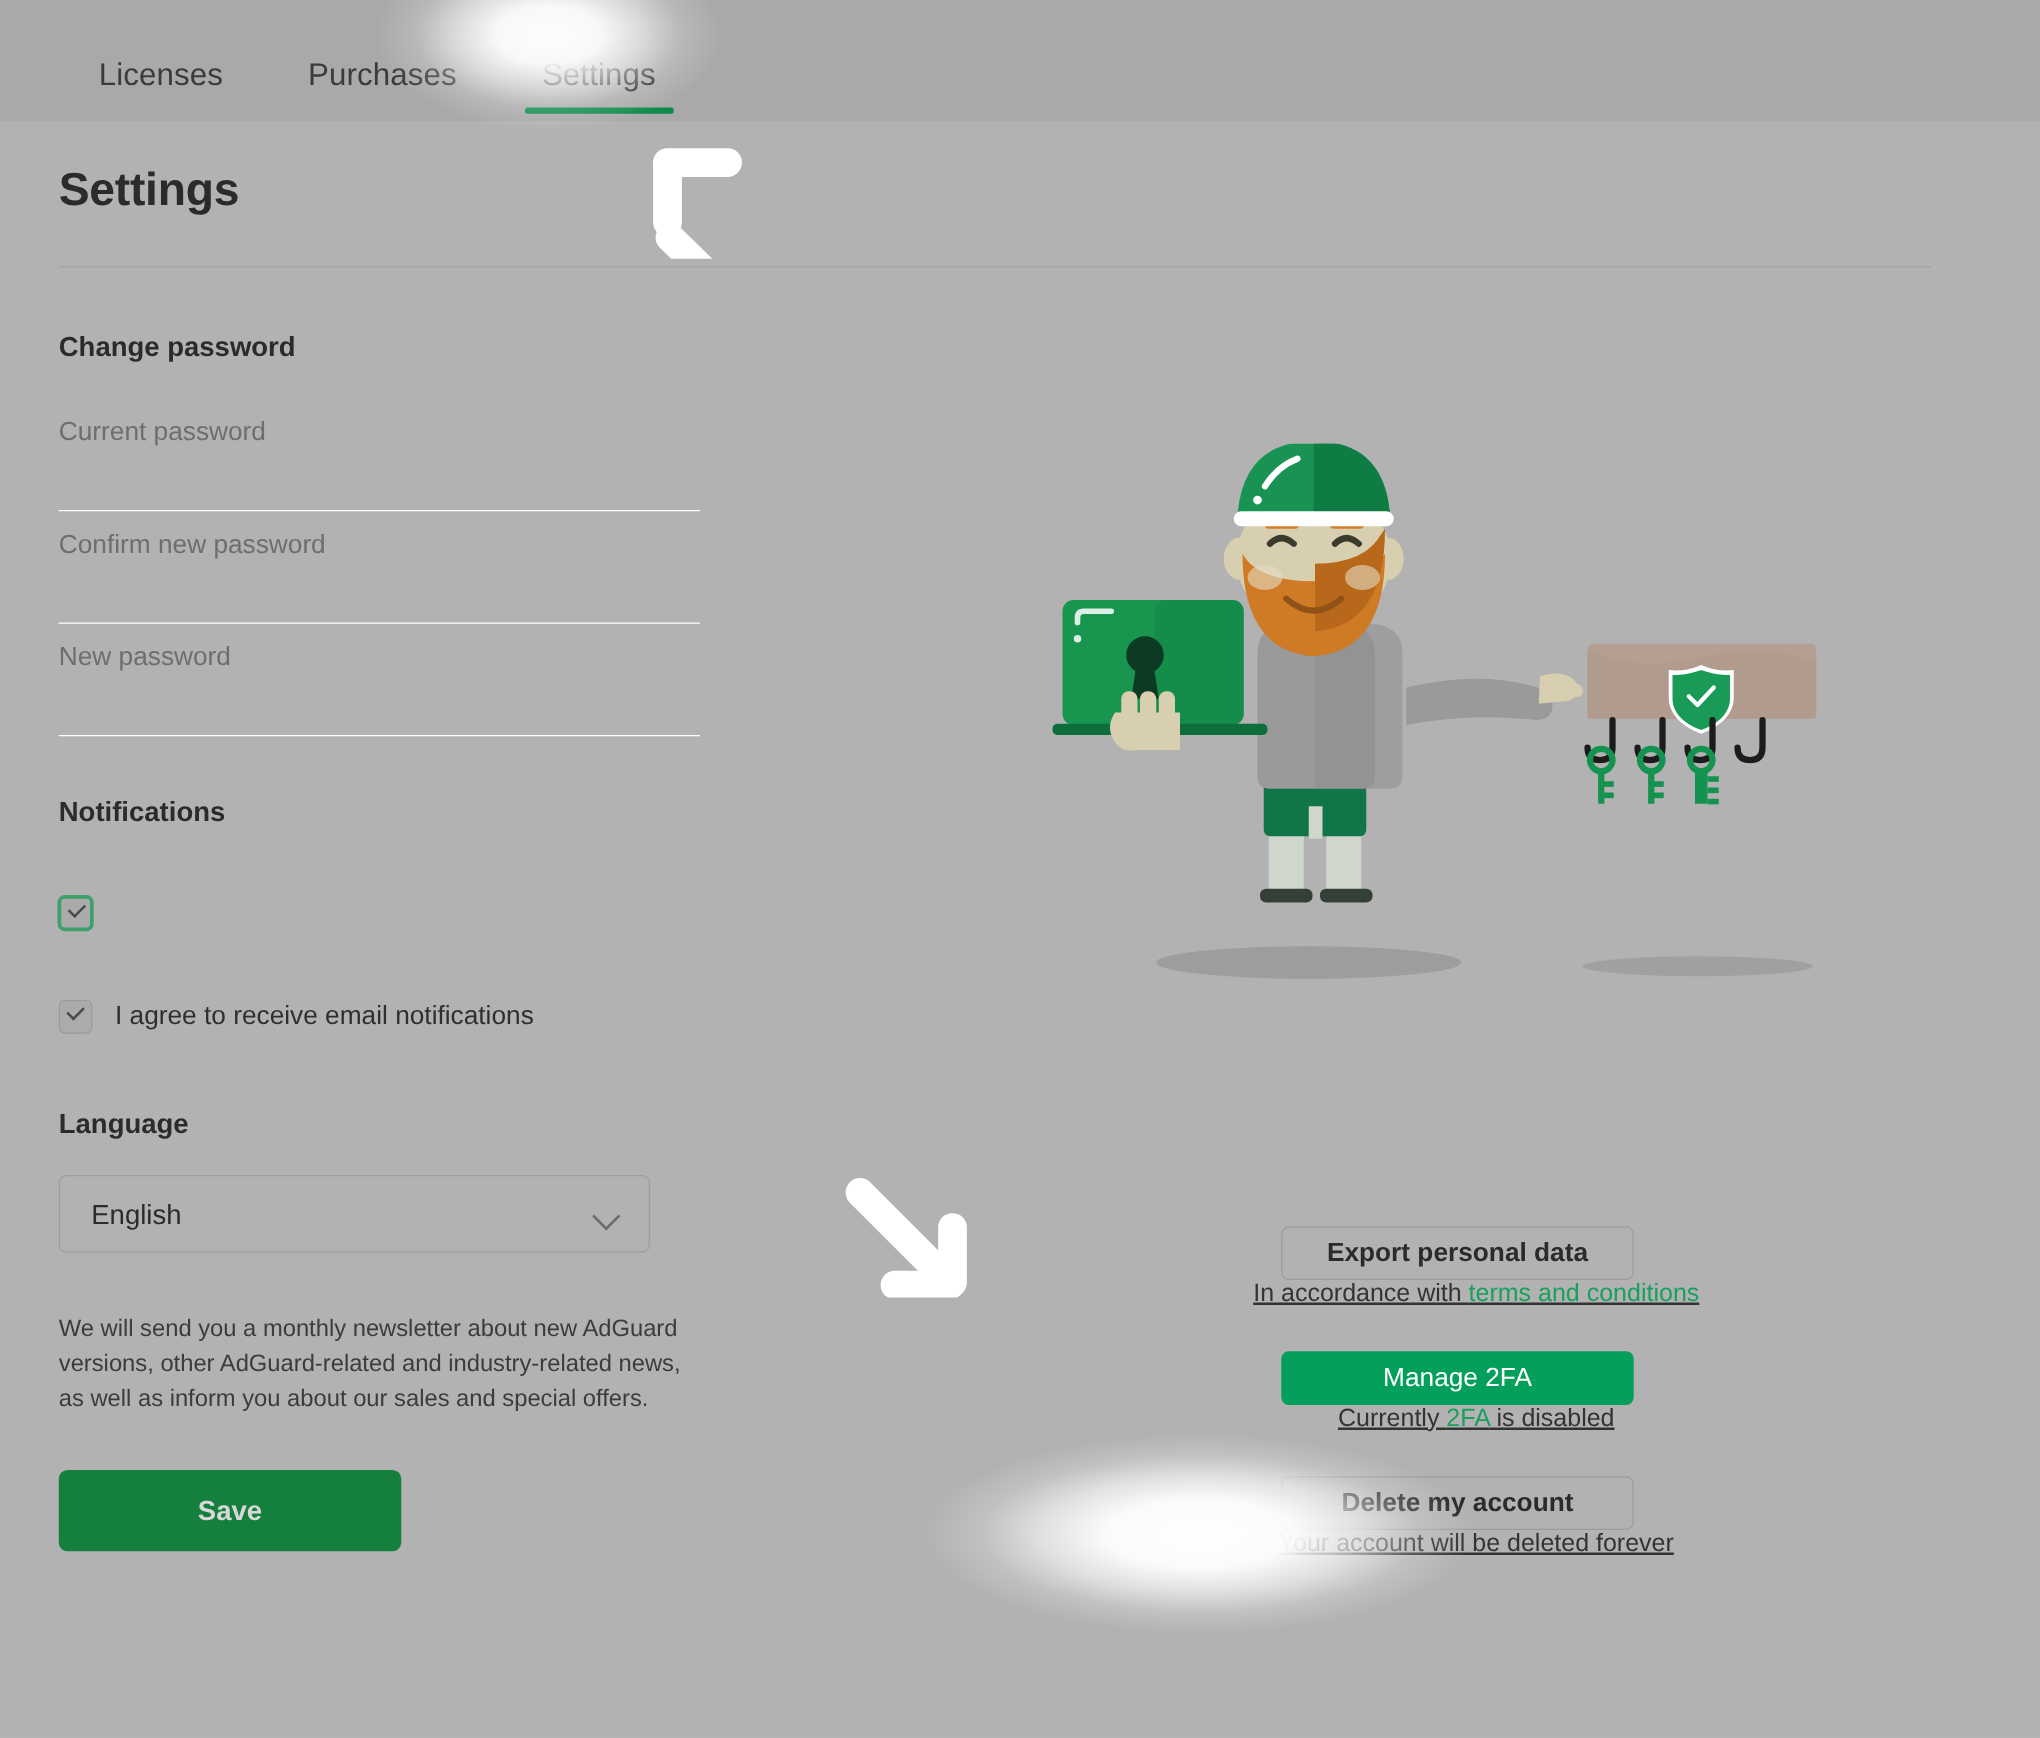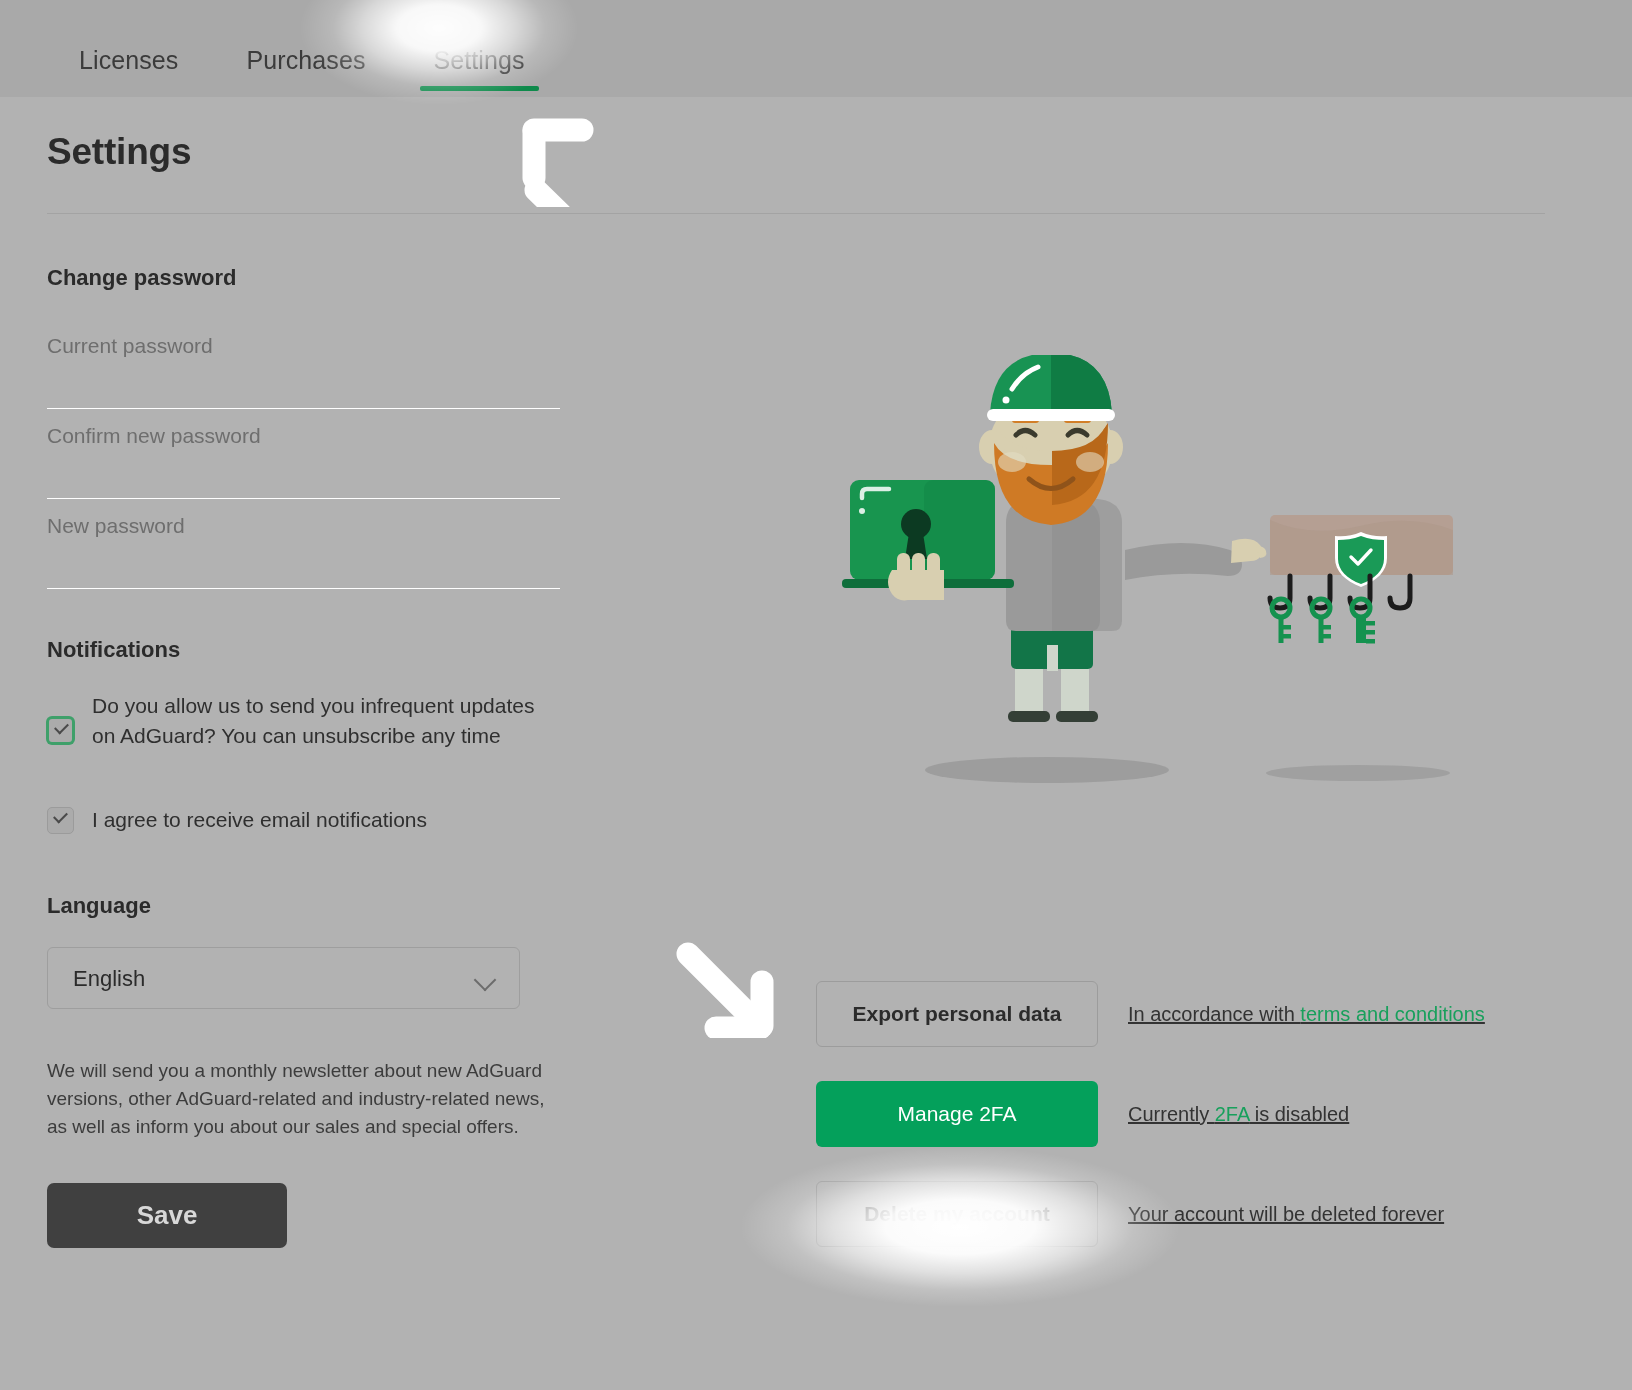--- a/index.html
+++ b/index.html
@@ -190,41 +190,42 @@
     color: #3c3c3c;
     width: 500px;
   }
 
   .btn {
     font-family: "Liberation Sans", sans-serif;
     cursor: pointer;
     border: none;
   }
   .btn-primary {
-    background: #404040;
+    background: #15803d;
     color: #d8d8d8;
-    font-size: 26px;
+    font-size: 22px;
     font-weight: bold;
     border-radius: 7px;
-    width: 240px;
+    width: 274px;
     height: 65px;
   }
 
   
   .right-col {
     position: absolute;
     left: 816px; top: 884px;
     width: 700px;
   }
   .action-row {
     position: relative;
     display: flex;
     align-items: center;
     margin-bottom: 34px;
     height: 66px;
+    flex-direction: column;
   }
   .btn-outline {
     width: 282px; height: 66px;
     border: 1px solid #9c9c9c;
     border-radius: 6px;
     background: transparent;
     font-size: 21px;
     font-weight: bold;
     color: #2b2b2b;
   }
@@ -336,21 +337,20 @@
       </div>
 
       <div class="gap-48"></div>
 
       <div class="section-head">Notifications</div>
 
       <div class="cb-row multi">
         <div class="cbox focused">
           <span class="tick"></span>
         </div>
-        <div class="cb-label">Do you allow us to send you infrequent updates on AdGuard? You can unsubscribe any time</div>
       </div>
 
       <div style="height:44px"></div>
 
       <div class="cb-row single">
         <div class="cbox">
           <span class="tick"></span>
         </div>
         <div class="cb-label">I agree to receive email notifications</div>
       </div>

